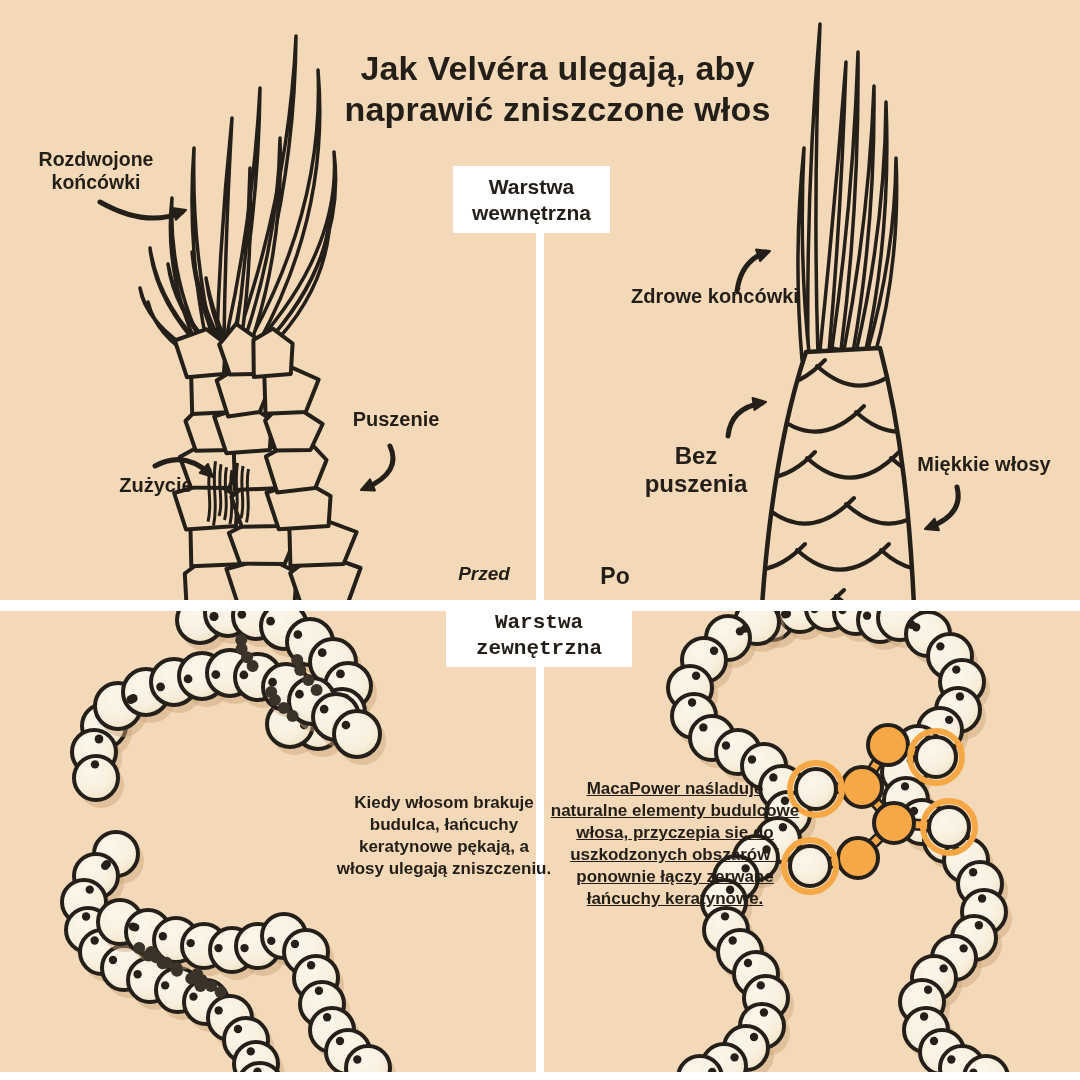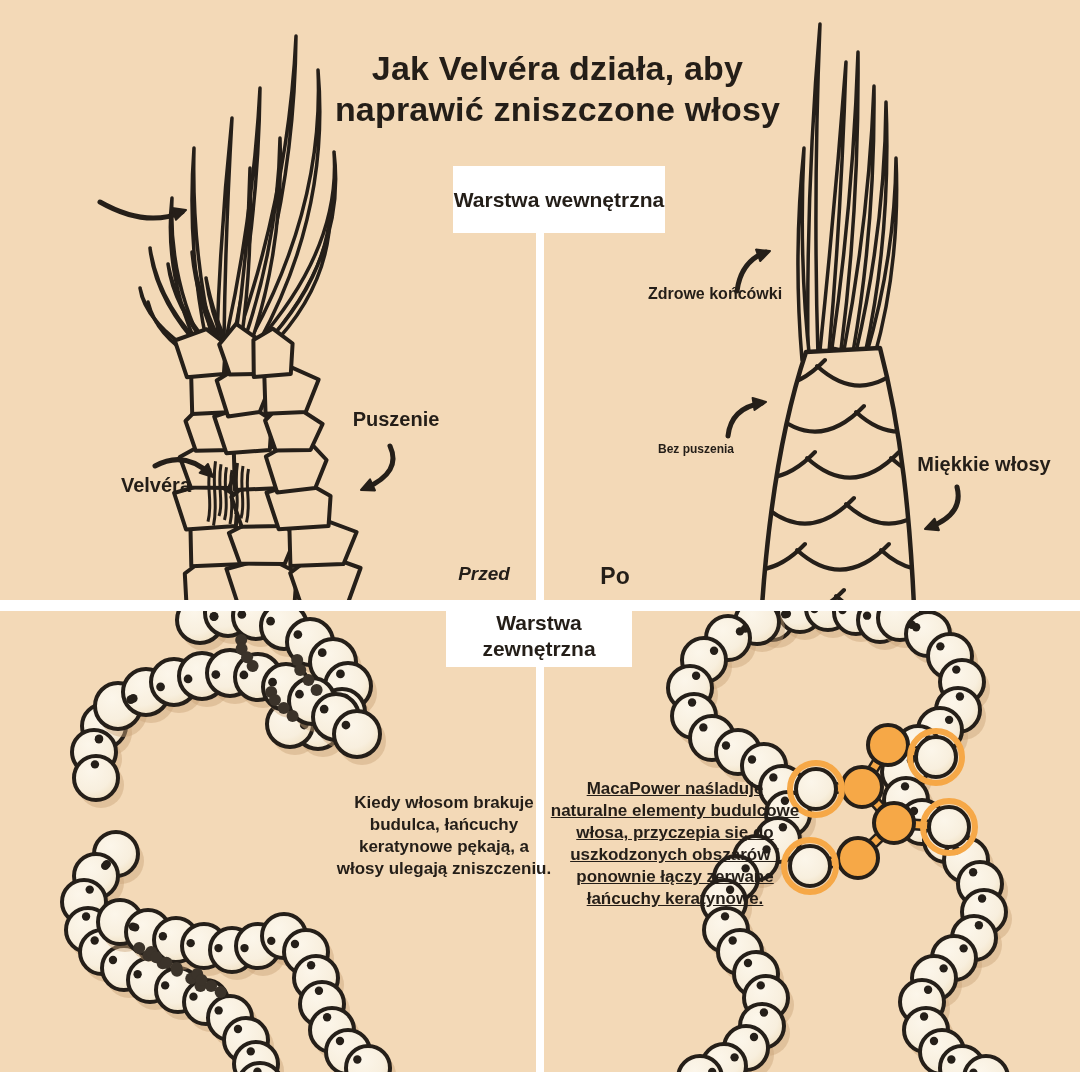--- a/index.html
+++ b/index.html
@@ -6,29 +6,29 @@
   body{font-family:"Liberation Sans","DejaVu Sans",sans-serif;}
   .canvas{position:relative;width:1080px;height:1080px;overflow:hidden;background:var(--bg,#F3D9B7);}
   svg.scene{position:absolute;left:0;top:0;z-index:1;}
   .divider{position:absolute;background:var(--panel,#fff);z-index:2;}
   .panel{position:absolute;background:var(--panel,#fff);display:flex;align-items:center;justify-content:center;
          text-align:center;font-weight:700;color:var(--text,#241E18);z-index:3;}
   .lbl{position:absolute;font-weight:700;color:var(--text,#241E18);text-align:center;z-index:4;}
   .para{position:absolute;font-weight:700;color:var(--text,#241E18);text-align:center;z-index:4;}
   #page-title{left:295px;top:48px;width:525px;font-size:34px;line-height:1.22;letter-spacing:.2px;}
   #lbl-rozdwojone{left:16px;top:148px;width:160px;font-size:19.5px;line-height:1.2;}
-  #lbl-zdrowe{left:612px;top:285px;width:206px;font-size:16px;}
+  #lbl-zdrowe{left:612px;top:285px;width:206px;font-size:20px;}
   #lbl-puszenie{left:338px;top:408px;width:116px;font-size:20px;}
   #lbl-zuzycie{left:108px;top:474px;width:96px;font-size:20px;}
-  #lbl-bez{left:628px;top:442px;width:136px;font-size:12px;}
+  #lbl-bez{left:628px;top:442px;width:136px;font-size:24px;}
   #lbl-miekkie{left:908px;top:453px;width:152px;font-size:20px;white-space:nowrap;}
   #lbl-przed{left:428px;top:563px;width:112px;font-size:19px;font-style:italic;}
   #lbl-po{left:572px;top:563px;width:86px;font-size:23px;}
-  #panel-inner{left:453px;top:166px;width:212px;height:67px;font-size:21px;line-height:1.22;}
-  #panel-outer{left:446px;top:604px;width:186px;height:63px;font-size:21px;line-height:1.22;}
+  #panel-inner{left:453px;top:166px;width:157px;height:67px;font-size:21px;line-height:1.22;}
+  #panel-outer{left:446px;top:604px;width:186px;height:63px;font-size:21px;line-height:1.22;font-family:Liberation Mono, monospace;}
   #para-left{left:334px;top:792px;width:220px;font-size:17px;line-height:1.3;text-align:center;}
   #para-right{left:548px;top:778px;width:254px;font-size:17px;line-height:1.3;text-decoration:underline;}
   #div-v-top{left:536px;top:231px;width:8px;height:370px;}
   #div-h{left:0;top:600px;width:1080px;height:11px;}
   #div-v-bottom{left:536px;top:611px;width:8px;height:469px;}
   #strip-bottom{left:0;top:1072px;width:1080px;height:8px;z-index:5;}
 </style>
 </head>
 <body style="--bg: #F3D9B7; --panel: #FFFFFF; --text: #241E18;">
 
@@ -497,31 +497,32 @@
           <circle cx="810" cy="866" r="20" fill="url(#beadGrad)" stroke="#251F19" stroke-width="4"></circle>
         </g>
       </g>
   </svg>
 
   <div class="divider" id="div-v-top"></div>
   <div class="divider" id="div-h"></div>
   <div class="divider" id="div-v-bottom"></div>
   <div class="divider" id="strip-bottom"></div>
 
-  <div class="lbl" id="page-title">Jak Velvéra działa, aby naprawić zniszczone włosy</div>
+  <div class="lbl" id="page-title">Jak Velvéra ulegają, aby naprawić zniszczone włos</div>
 
   <div class="panel" id="panel-inner">
     <span>Warstwa wewnętrzna</span>
   </div>
   <div class="panel" id="panel-outer">
     <span>Warstwa zewnętrzna</span>
   </div>
 
+  <div class="lbl" id="lbl-rozdwojone">Rozdwojone końcówki</div>
   <div class="lbl" id="lbl-puszenie">Puszenie</div>
-  <div class="lbl" id="lbl-zuzycie">Velvéra</div>
+  <div class="lbl" id="lbl-zuzycie">Zużycie</div>
   <div class="lbl" id="lbl-zdrowe">Zdrowe końcówki</div>
   <div class="lbl" id="lbl-bez">Bez puszenia</div>
   <div class="lbl" id="lbl-miekkie">Miękkie włosy</div>
   <div class="lbl" id="lbl-przed">Przed</div>
   <div class="lbl" id="lbl-po">Po</div>
 
   <div class="para" id="para-left">Kiedy włosom brakuje budulca, łańcuchy keratynowe pękają, a włosy ulegają zniszczeniu.</div>
   <div class="para" id="para-right">MacaPower naśladuje naturalne elementy budulcowe włosa, przyczepia się do uszkodzonych obszarów i ponownie łączy zerwane łańcuchy keratynowe.</div>
 </div>
 

